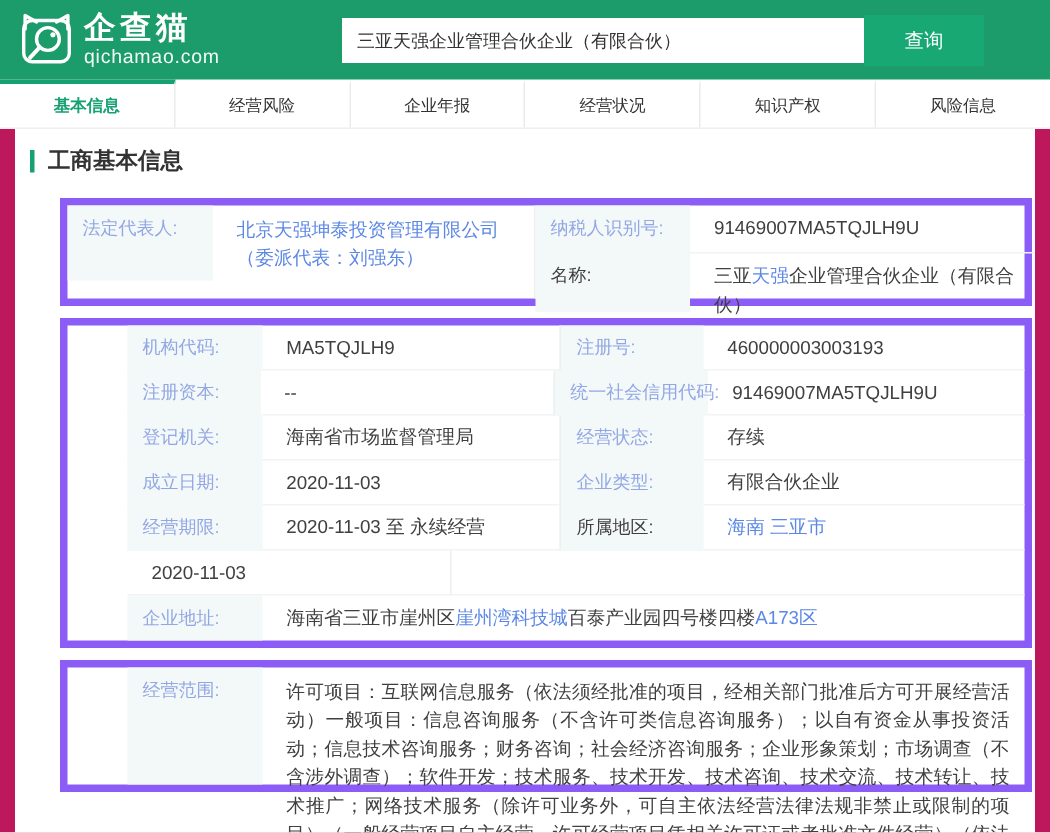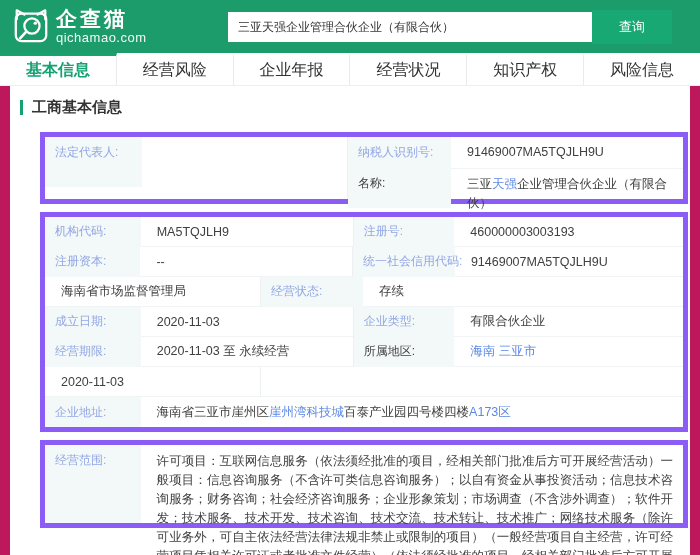--- a/index.html
+++ b/index.html
@@ -9,42 +9,42 @@
   
   .header { position:relative; height:53px; background:#1c9b6b; }
   .logo { position:absolute; left:12px; top:7px; display:flex; align-items:center; cursor:pointer; }
   .logo svg { width:38px; height:38px; display:block; }
   .logo-text { margin-left:6px; color:#ffffff; }
   .logo-name { font-size:21px; font-weight:bold; letter-spacing:3px; line-height:22px; }
   .logo-domain { font-size:13px; letter-spacing:.5px; opacity:.95; }
   .search-input { position:absolute; left:228px; top:12px; width:374px; height:30px;
     border:none; outline:none; background:#fff; font-size:12px; color:#333; padding:0 10px;
     font-family:inherit; }
-  .search-btn { position:absolute; left:592px; top:10px; width:80px; height:34px;
+  .search-btn { position:absolute; left:576px; top:10px; width:80px; height:34px;
     background:#18a874; color:#fff; border:none; font-size:13px; cursor:pointer; font-family:inherit; }
 
   
   .tabs { display:flex; height:33px; background:#fff; border-bottom:1px solid #eee; }
   .tab { flex:1; display:flex; align-items:center; justify-content:center;
-    font-size:16px; color:#333; border-right:1px solid #ebebeb; border-top:3px solid transparent;
+    font-size:11px; color:#333; border-right:1px solid #ebebeb; border-top:3px solid transparent;
     cursor:pointer; }
   .tab:last-child { border-right:none; }
   .tab.active { color:#16a172; border-top-color:#16a172; font-weight:bold; }
 
   
   .main { height:469px; background:#be185d; padding:0 10px; display:flex; }
   .card { flex:1; background:#fff; overflow:hidden; padding-top:12px; }
 
   .section-title { display:flex; align-items:center; margin-left:10px; height:18px; }
   .title-bar { width:3px; height:15px; background:#16a172; margin-right:9px; }
   .title-text { font-size:15px; font-weight:bold; color:#333; }
 
   .table { margin:16px 2px 0 30px; width:648px; font-size:12.5px; color:#404040; }
   .block { border:5px solid #8b5cf6; background:#fff; }
-  .block + .block { margin-top:8px; }
+  .block + .block { margin-top:8px;padding-left:40px; }
 
   .lbl { background:#f3f8f8; color:#93a7e4; font-size:12px; padding-left:10px; white-space:nowrap; }
   .lbl.dark { color:#3f3f3f; }
   .lbl.nobg { background:transparent; }
   .val { padding-left:16px; }
   .link { color:#5b87e5; cursor:pointer; }
   .hl { color:#5b87e5; }
 
   
   .block1 { display:flex; height:72px; }
@@ -114,20 +114,21 @@
     <span class="title-bar"></span>
     <span class="title-text">工商基本信息</span>
   </div>
 
   <div class="table">
 
     <div class="block block1">
       <div class="b1l">
         <div class="row1">
           <div class="lbl">法定代表人:</div>
+          <div class="val link">北京天强坤泰投资管理有限公司（委派代表：刘强东）</div>
         </div>
       </div>
       <div class="b1r">
         <div class="prow1">
           <div class="lbl">纳税人识别号:</div>
           <div class="val">91469007MA5TQJLH9U</div>
         </div>
         <div class="prow2">
           <div class="lbl dark">名称:</div>
           <div class="val"><span>三亚</span><span class="hl">天强</span><span>企业管理合伙企业（有限合伙）</span></div>
@@ -142,20 +143,21 @@
         <div class="lbl lbl2">注册号:</div>
         <div class="val v2">460000003003193</div>
       </div>
       <div class="prow">
         <div class="lbl">注册资本:</div>
         <div class="val v1">--</div>
         <div class="lbl lbl2">统一社会信用代码:</div>
         <div class="val v2">91469007MA5TQJLH9U</div>
       </div>
       <div class="prow">
+        <div class="lbl">登记机关:</div>
         <div class="val v1">海南省市场监督管理局</div>
         <div class="lbl lbl2">经营状态:</div>
         <div class="val v2">存续</div>
       </div>
       <div class="prow">
         <div class="lbl">成立日期:</div>
         <div class="val v1">2020-11-03</div>
         <div class="lbl lbl2">企业类型:</div>
         <div class="val v2">有限合伙企业</div>
       </div>

